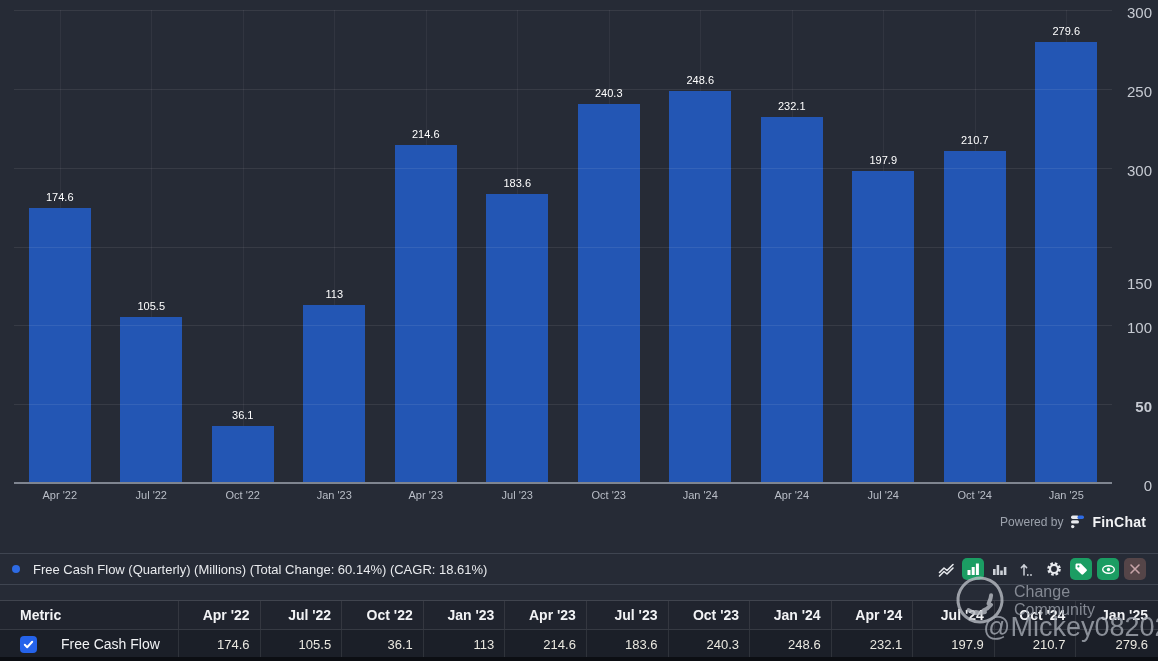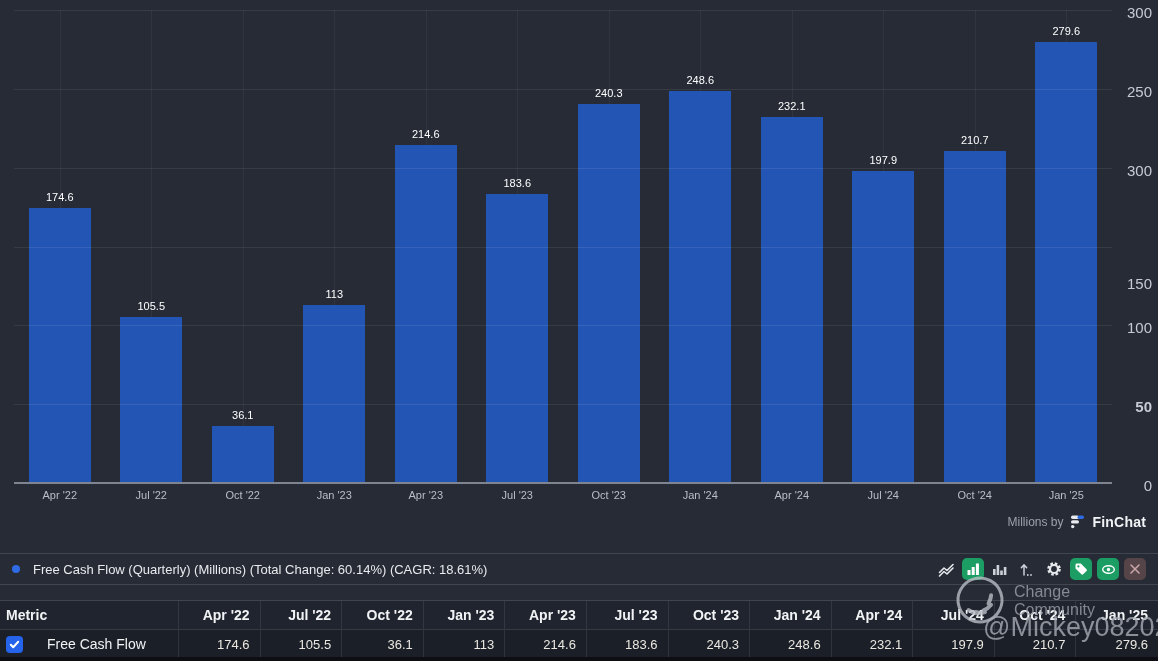--- a/index.html
+++ b/index.html
@@ -41,21 +41,21 @@
 
   
   .data-table { position:absolute; top:600px; left:0; width:1158px;
     border-top:1px solid rgba(255,255,255,0.12); border-bottom:1px solid rgba(255,255,255,0.12); }
   .t-row { display:grid; grid-template-columns:179px repeat(12, 1fr); }
   .t-row.head { height:29px; background:#20242e; border-bottom:1px solid rgba(255,255,255,0.10); }
   .t-row.body { height:28px; background:#1b1f28; }
   .t-cell { display:flex; align-items:center; justify-content:flex-end; padding:0 10px;
     border-right:1px solid rgba(255,255,255,0.09); overflow:hidden; }
   .t-cell:last-child { border-right:none; }
-  .t-cell.metric { justify-content:flex-start; padding-left:6px; }
+  .t-cell.metric { justify-content:flex-start; padding-left:20px; }
   .head .t-cell { font-size:14px; font-weight:700; color:#f2f3f5; }
   .body .t-cell { font-size:13px; color:#eae8e0; }
   .body .t-cell.metric { color:#f2f3f5; font-size:14px; gap:24px; }
   .checkbox { width:17px; height:17px; border-radius:4px; background:#2563eb; display:flex;
     align-items:center; justify-content:center; flex:none; cursor:pointer; }
   .bottom-strip { position:absolute; left:0; top:657px; width:1158px; height:4px; background:#0c0e13; }
 
   
   .watermark { position:absolute; pointer-events:none; }
   .wm-community { position:absolute; top:583px; left:1014px; font-size:16px; color:#959aa4; opacity:.85; }
@@ -158,21 +158,21 @@
         <div class="x-label">Oct '23</div>
         <div class="x-label">Jan '24</div>
         <div class="x-label">Apr '24</div>
         <div class="x-label">Jul '24</div>
         <div class="x-label">Oct '24</div>
         <div class="x-label">Jan '25</div>
       </div>
   </div>
 
   <div class="powered">
-    <span class="powered-text">Millions by</span>
+    <span class="powered-text">Powered by</span>
     <span style="display:flex;">
       <svg width="17" height="17" viewBox="0 0 17 17">
         <rect x="2" y="2.5" width="8" height="3.4" rx="1.7" fill="#e8eaee"></rect>
         <rect x="8.5" y="2.5" width="6.5" height="3.4" rx="1.7" fill="#2e6be4"></rect>
         <rect x="2" y="7.2" width="8" height="3.4" rx="1.7" fill="#e8eaee"></rect>
         <rect x="2" y="11.9" width="3.4" height="3.4" rx="1.7" fill="#e8eaee"></rect>
       </svg>
     </span>
     <span class="brand-text">FinChat</span>
   </div>

